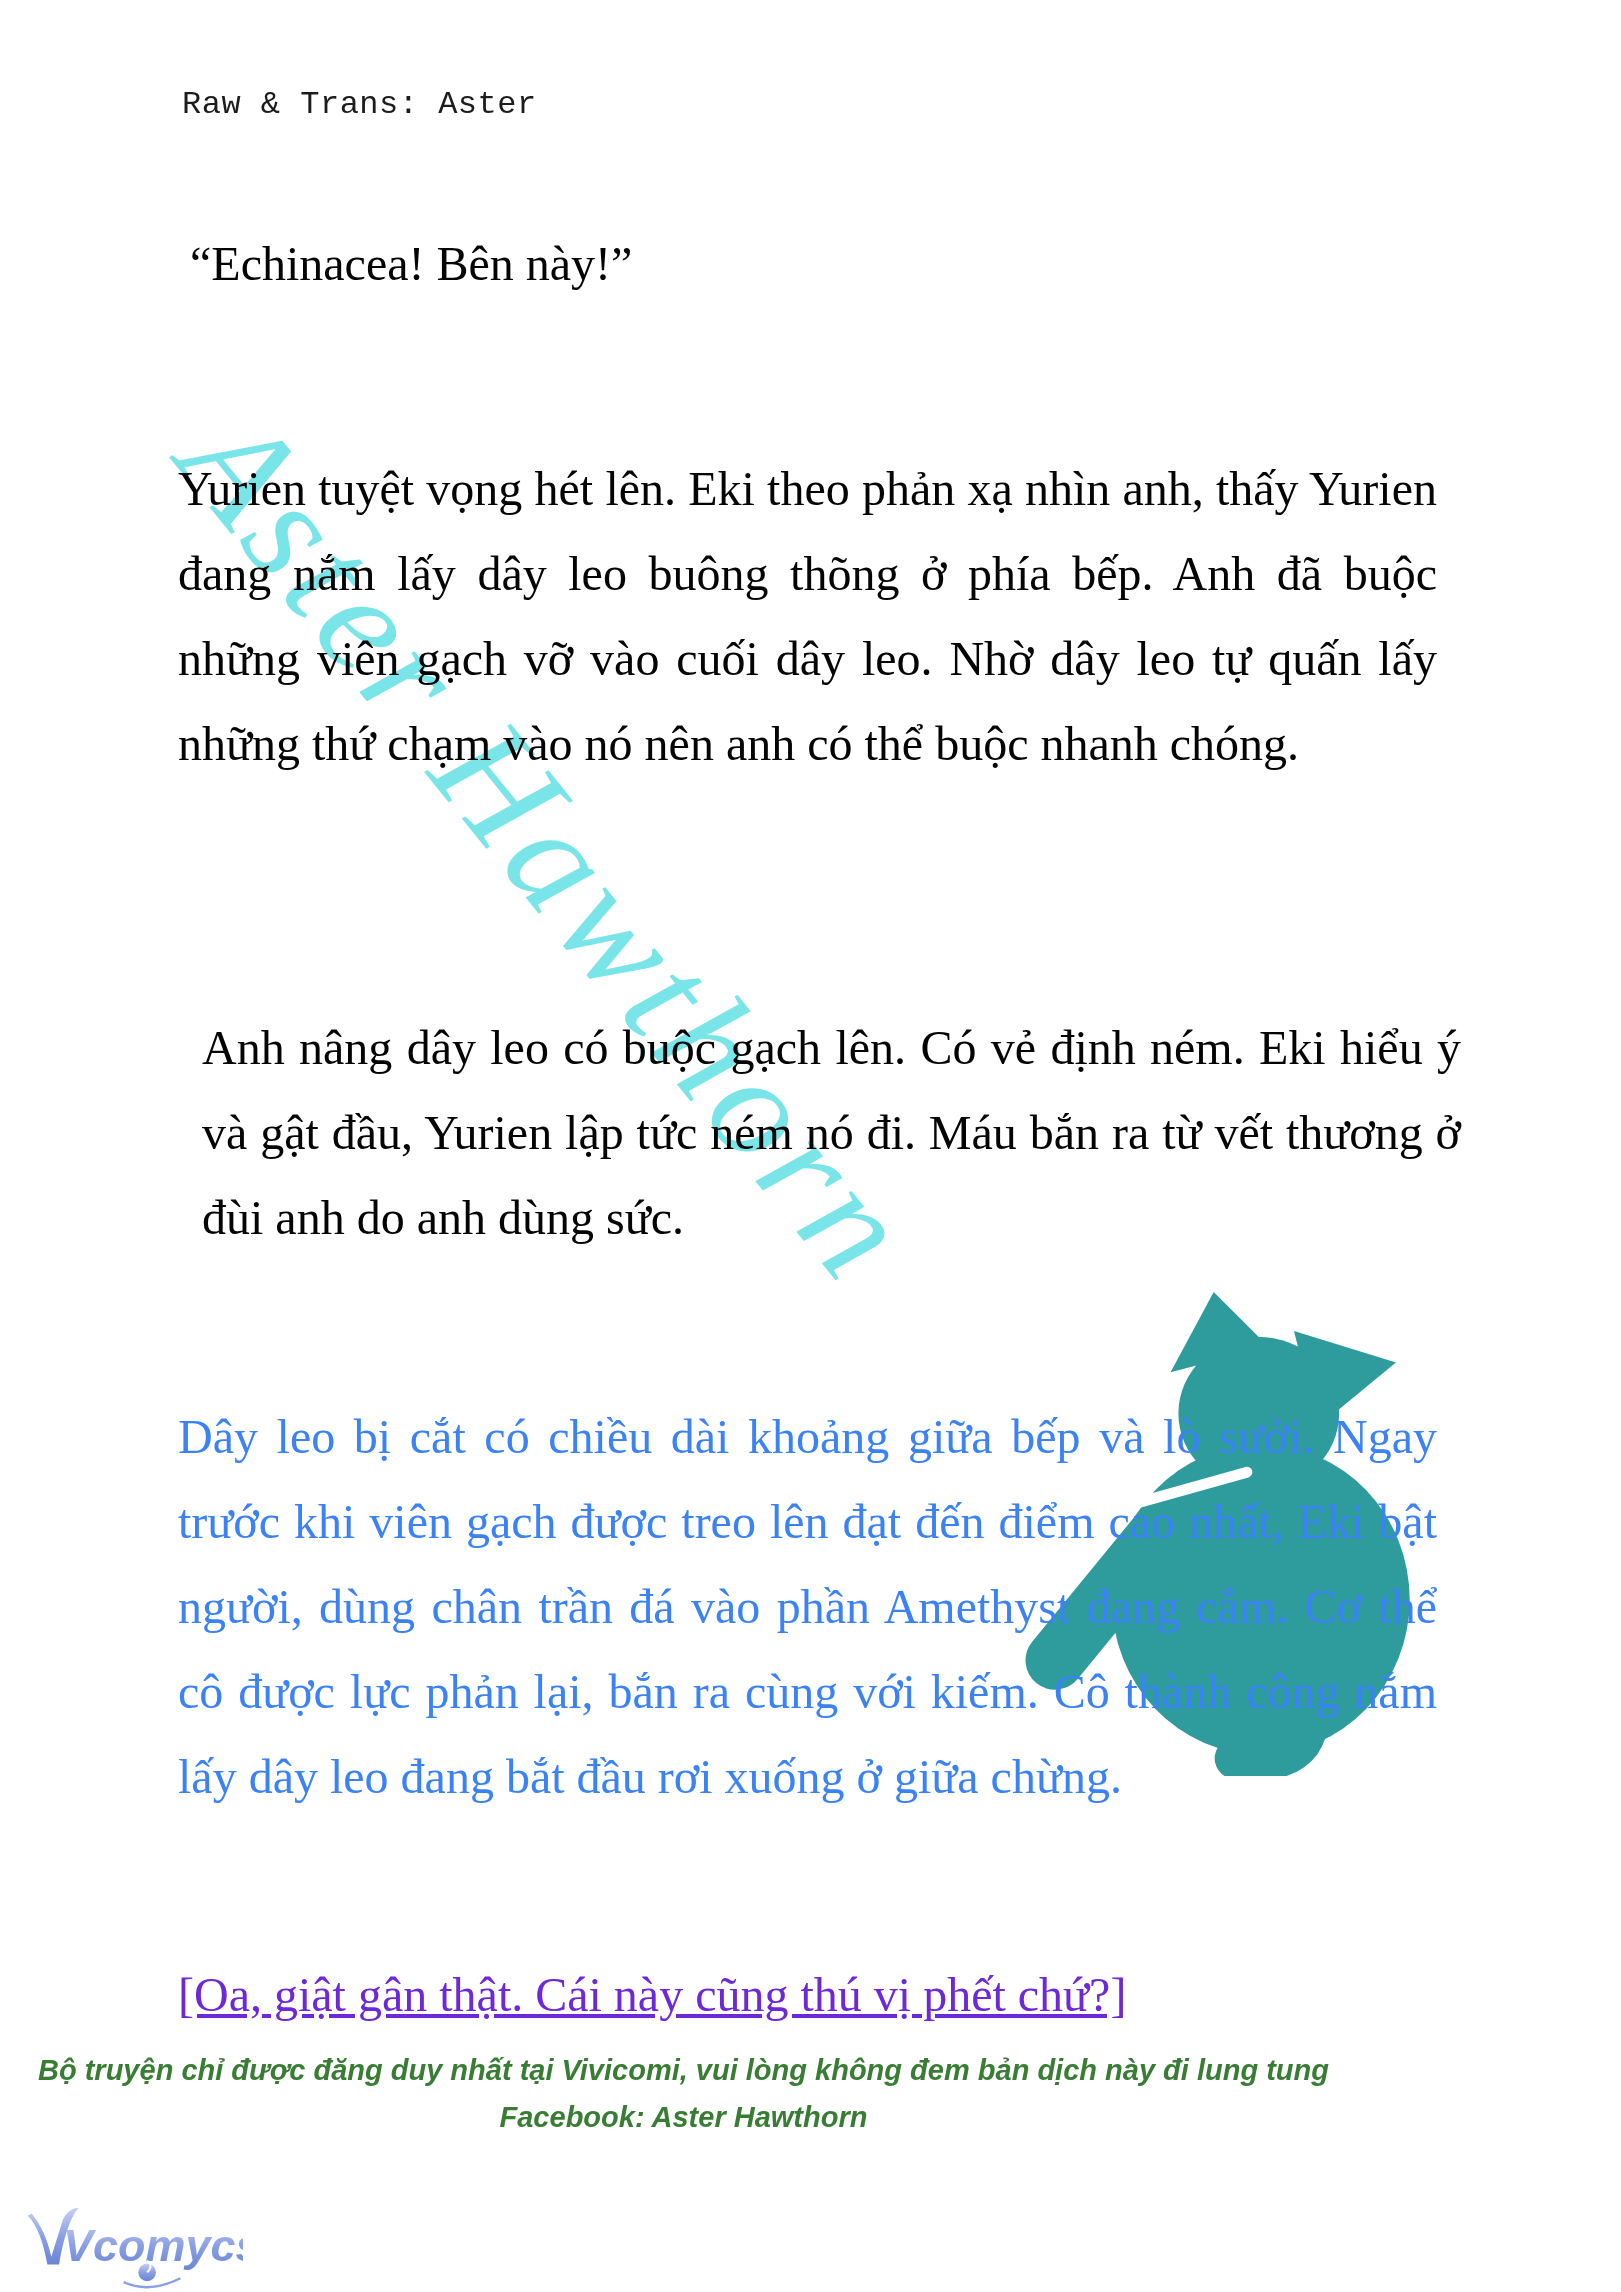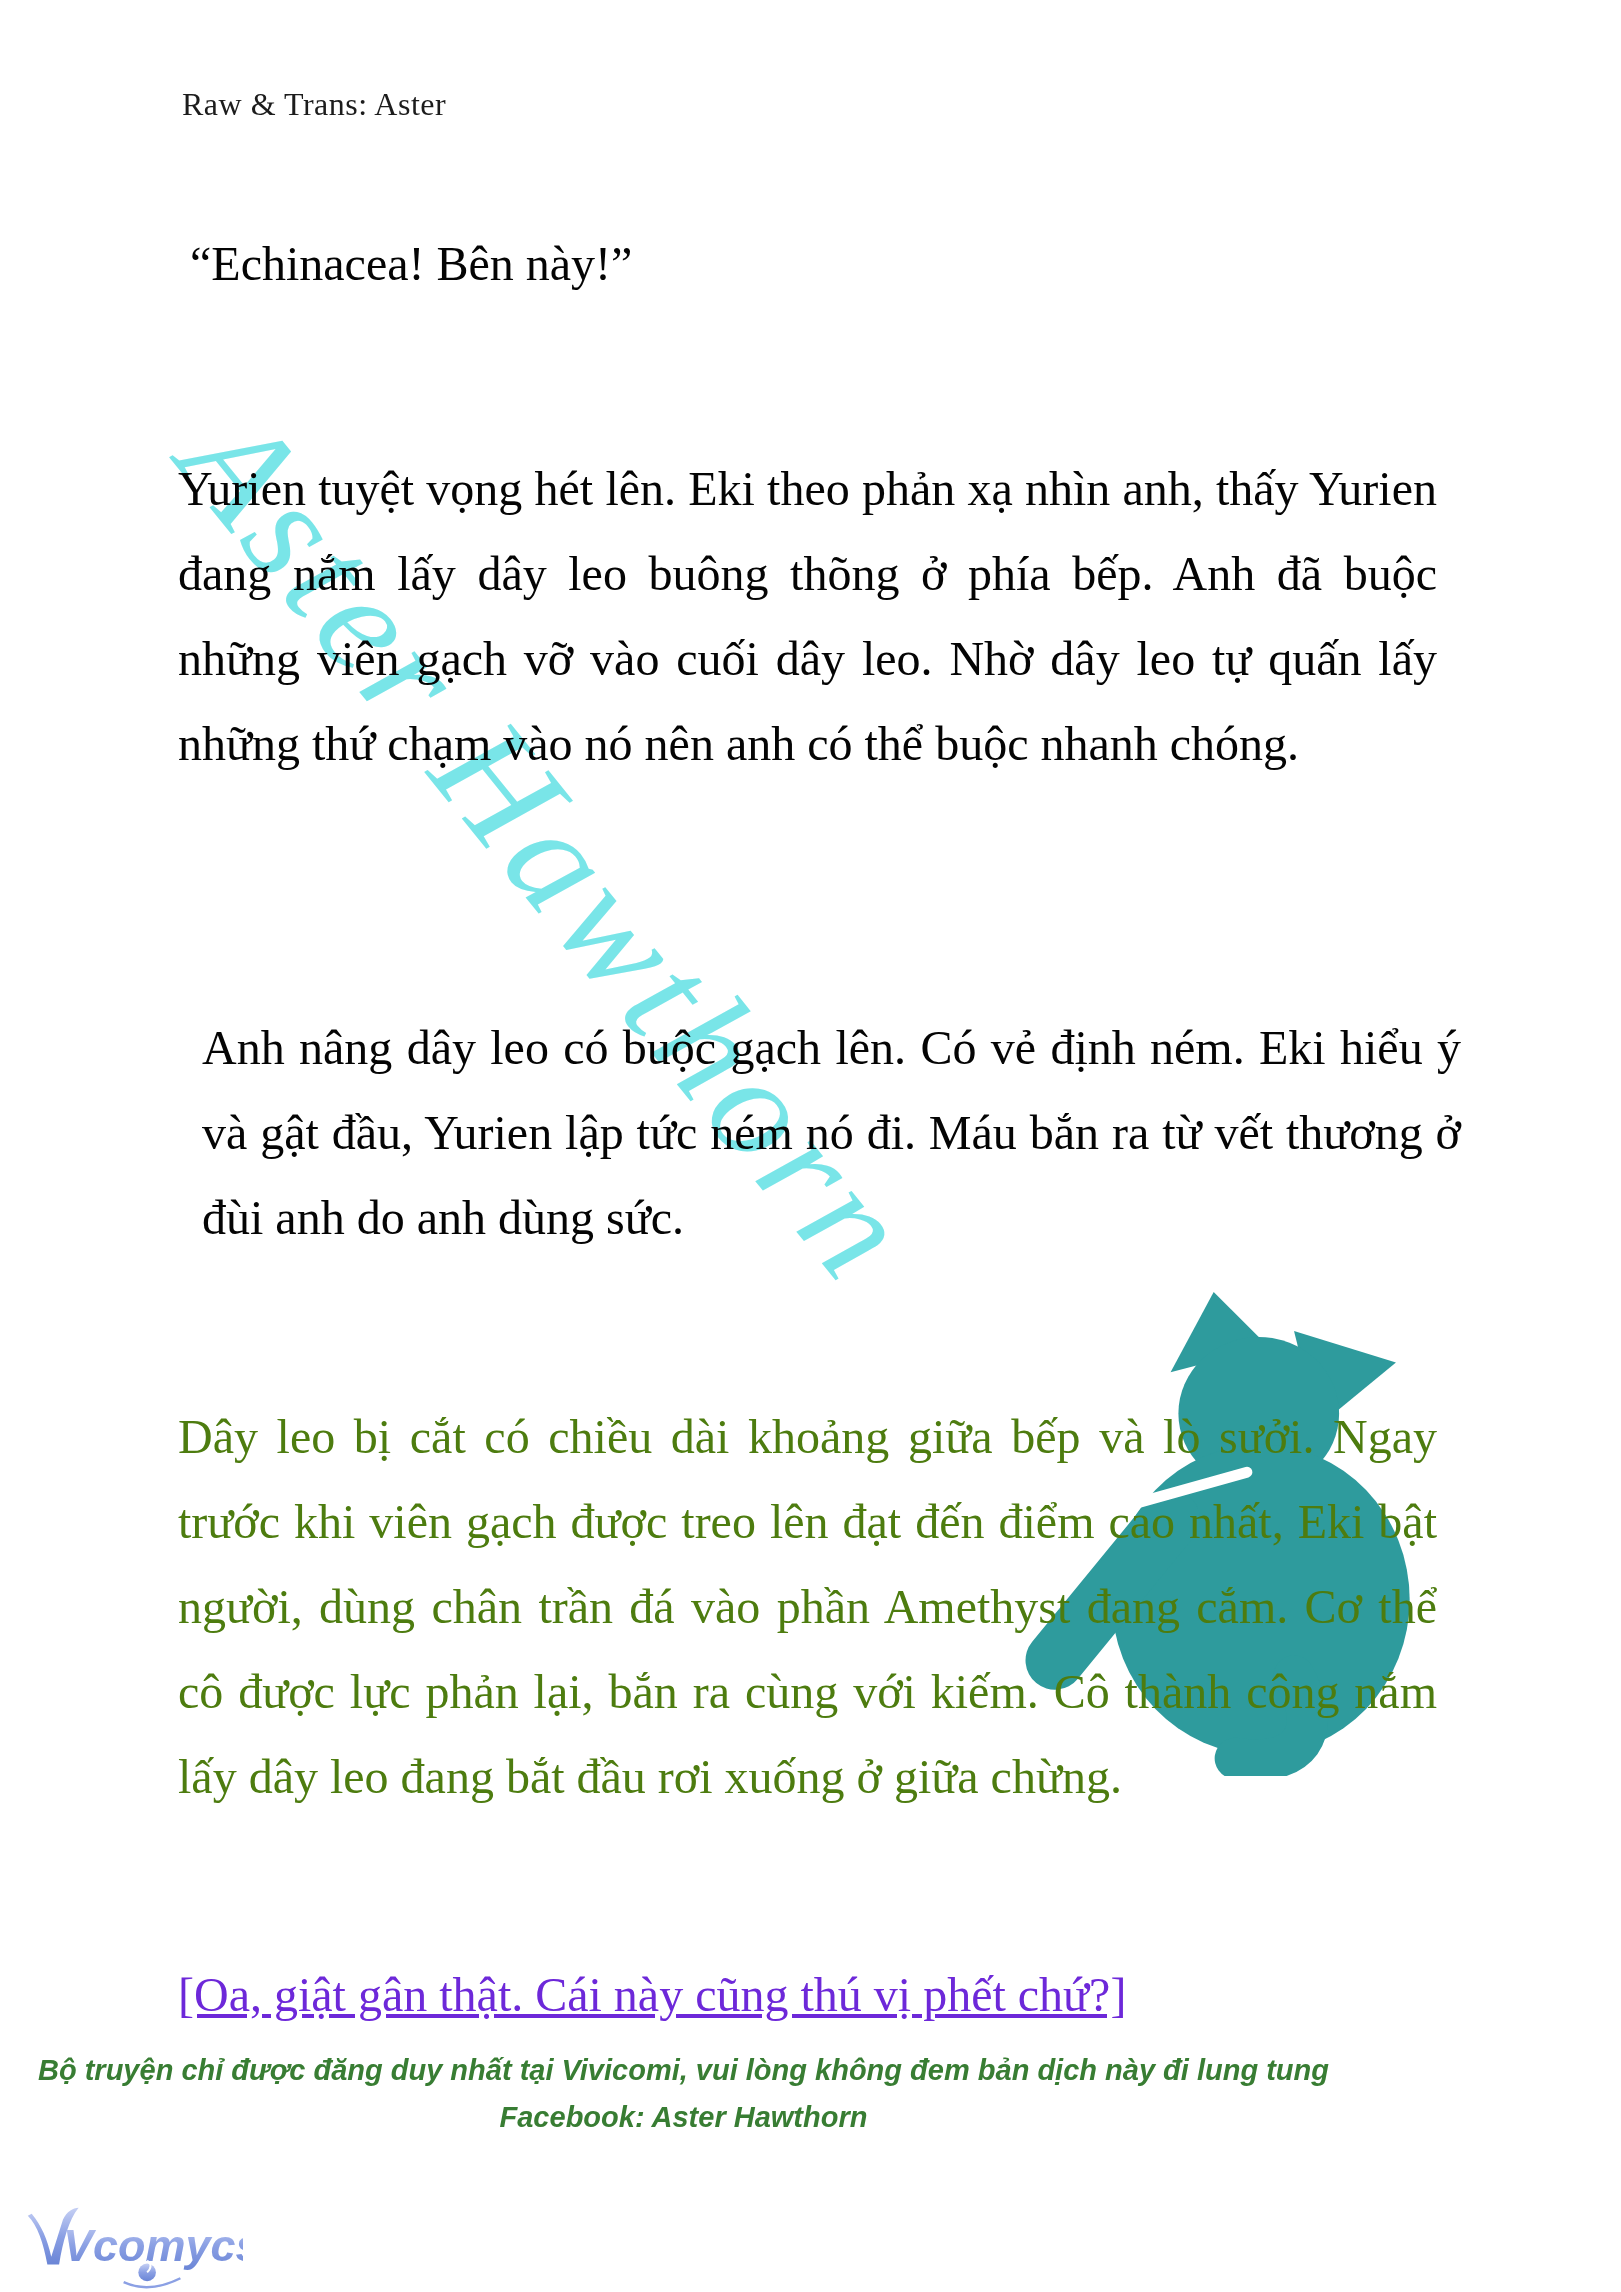--- a/index.html
+++ b/index.html
@@ -7,21 +7,21 @@
     position:relative;
     width:1621px;height:2293px;
     margin:0 auto;
     background:#ffffff;
     overflow:hidden;
     font-family:"Liberation Serif", serif;
   }
   
   .header-credit{
     position:absolute;left:182px;top:86px;
-    font-family:Liberation Serif, serif;
+    font-family:Liberation Mono, monospace;
     font-size:32px;color:#1c1c1c;letter-spacing:0.5px;
   }
   
   .bodytext{
     position:absolute;left:178px;width:1259px;
     font-size:48px;line-height:85px;
     color:#040404;
     text-align:justify;
   }
   .bodytext.single{text-align:left;}
@@ -99,21 +99,21 @@
   <div class="content-layer">
 
     <div class="header-credit">Raw &amp; Trans: Aster</div>
 
     <p class="bodytext single pos-dialogue" style="color: rgb(4, 4, 4);">“Echinacea! Bên này!”</p>
 
     <p class="bodytext pos-para1" style="color: rgb(4, 4, 4);">Yurien tuyệt vọng hét lên. Eki theo phản xạ nhìn anh, thấy Yurien đang nắm lấy dây leo buông thõng ở phía bếp. Anh đã buộc những viên gạch vỡ vào cuối dây leo. Nhờ dây leo tự quấn lấy những thứ chạm vào nó nên anh có thể buộc nhanh chóng.</p>
 
     <p class="bodytext pos-para2" style="color: rgb(4, 4, 4);">Anh nâng dây leo có buộc gạch lên. Có vẻ định ném. Eki hiểu ý và gật đầu, Yurien lập tức ném nó đi. Máu bắn ra từ vết thương ở đùi anh do anh dùng sức.</p>
 
-    <p class="bodytext pos-para3" style="color: #4d7c0f;">Dây leo bị cắt có chiều dài khoảng giữa bếp và lò sưởi. Ngay trước khi viên gạch được treo lên đạt đến điểm cao nhất, Eki bật người, dùng chân trần đá vào phần Amethyst đang cắm. Cơ thể cô được lực phản lại, bắn ra cùng với kiếm. Cô thành công nắm lấy dây leo đang bắt đầu rơi xuống ở giữa chừng.</p>
+    <p class="bodytext pos-para3" style="color: #3b82f6;">Dây leo bị cắt có chiều dài khoảng giữa bếp và lò sưởi. Ngay trước khi viên gạch được treo lên đạt đến điểm cao nhất, Eki bật người, dùng chân trần đá vào phần Amethyst đang cắm. Cơ thể cô được lực phản lại, bắn ra cùng với kiếm. Cô thành công nắm lấy dây leo đang bắt đầu rơi xuống ở giữa chừng.</p>
 
     <p class="bodytext single pos-para4" style="color: #6d28d9; text-decoration: underline;">[Oa, giật gân thật. Cái này cũng thú vị phết chứ?]</p>
 
     <div class="footer">
       <div>Bộ truyện chỉ được đăng duy nhất tại Vivicomi, vui lòng không đem bản dịch này đi lung tung</div>
       <div>Facebook: Aster Hawthorn</div>
     </div>
 
     <svg class="logo" viewBox="0 0 230 100" aria-hidden="true">
       <defs>

